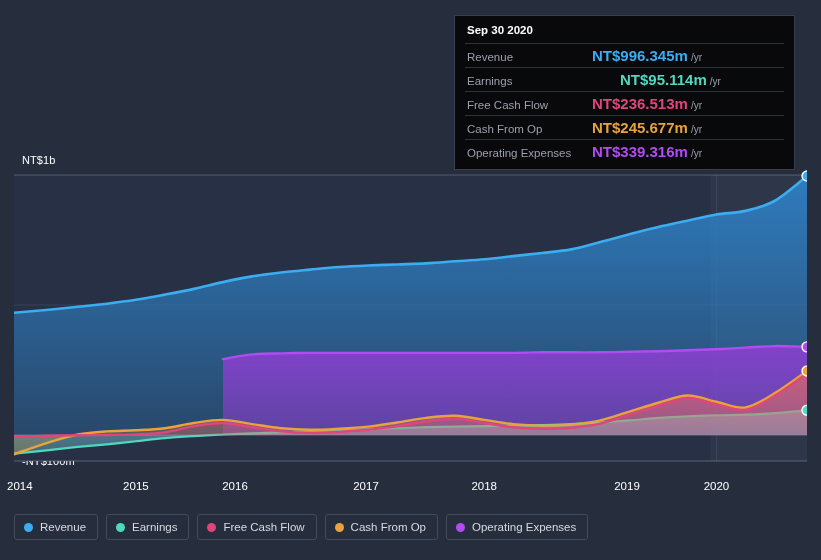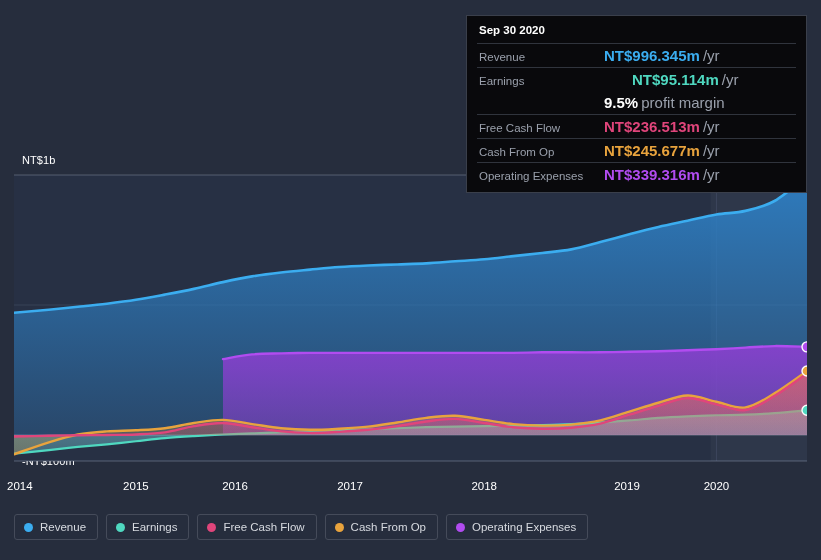--- a/index.html
+++ b/index.html
@@ -45,21 +45,21 @@
     position: absolute;
     transform: translateX(-50%);
     color: #ffffff;
     font-size: 11.5px;
     white-space: nowrap;
   }
 
   
   #tooltip {
     position: absolute;
-    left: 466px; top: 15px;
+    left: 454px; top: 15px;
     width: 341px;
     background: #09090c;
     border: 1px solid #3a3f4b;
     padding: 8px 10px 6px 10px;
   }
   #tooltip-date {
     color: #ffffff;
     font-size: 11.5px;
     font-weight: bold;
     padding: 0 0 7px 2px;
@@ -78,21 +78,21 @@
     width: 125px;
     flex: 0 0 125px;
   }
   .tt-val {
     font-size: 15px;
     font-weight: bold;
     white-space: nowrap;
   }
   .tt-unit {
     color: #9aa0ac;
-    font-size: 15px;
+    font-size: 10px;
     font-weight: normal;
     margin-left: 3px;
   }
 
   
   #legend {
     position: absolute;
     left: 14px; top: 514px;
     display: flex;
     gap: 8px;
@@ -182,44 +182,39 @@
         <circle cx="793" cy="176.86" r="5" fill="#b14cf0" stroke="#ffffff" stroke-width="1.4"></circle>
         <circle cx="793" cy="201.04000000000002" r="5" fill="#e8a33d" stroke="#ffffff" stroke-width="1.4"></circle>
         <circle cx="793" cy="240.3" r="5" fill="#4fd8c0" stroke="#ffffff" stroke-width="1.4"></circle>
       </svg>
   </div>
 
   <div id="x-axis">
       <div class="x-tick" style="left: 19.8053px;">2014</div>
       <div class="x-tick" style="left: 135.911px;">2015</div>
       <div class="x-tick" style="left: 235px;">2016</div>
-      <div class="x-tick" style="left: 350px;">2017</div>
+      <div class="x-tick" style="left: 366px;">2017</div>
       <div class="x-tick" style="left: 484.227px;">2018</div>
       <div class="x-tick" style="left: 627px;">2019</div>
       <div class="x-tick" style="left: 716.438px;">2020</div>
     </div>
 
   <div id="tooltip">
     <div id="tooltip-date">Sep 30 2020</div>
     <div id="tooltip-rows">
         <div class="tt-row">
           <span class="tt-name">Revenue</span>
           <span class="tt-val" style="color: rgb(59, 173, 240);">NT$996.345m</span>
           <span class="tt-unit">/yr</span>
         </div>
         <div class="tt-row">
           <span class="tt-name">Earnings</span>
           <span class="tt-val" style="color: rgb(79, 216, 192); padding-left: 28px;">NT$95.114m</span>
           <span class="tt-unit">/yr</span>
         </div>
-        <div class="tt-row no-rule">
-          <span class="tt-name"></span>
-          <span class="tt-val" style="color: rgb(255, 255, 255);">9.5%</span>
-          <span class="tt-unit">profit margin</span>
-        </div>
         <div class="tt-row">
           <span class="tt-name">Free Cash Flow</span>
           <span class="tt-val" style="color: rgb(224, 69, 123);">NT$236.513m</span>
           <span class="tt-unit">/yr</span>
         </div>
         <div class="tt-row">
           <span class="tt-name">Cash From Op</span>
           <span class="tt-val" style="color: rgb(232, 163, 61);">NT$245.677m</span>
           <span class="tt-unit">/yr</span>
         </div>

